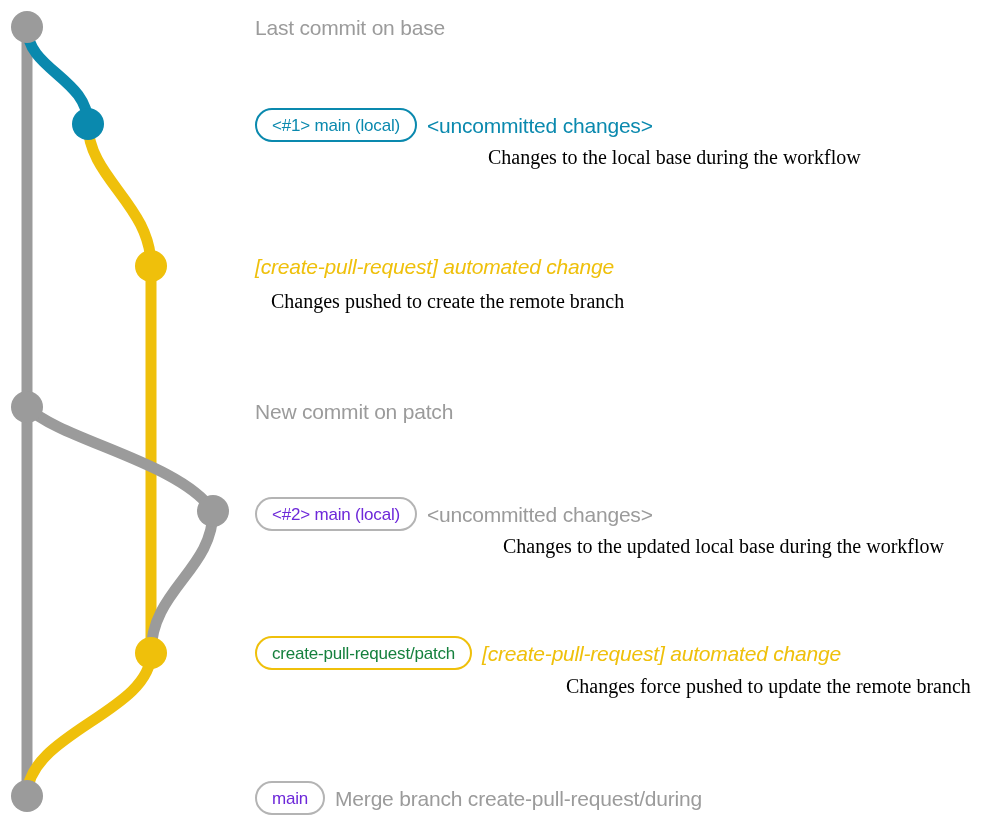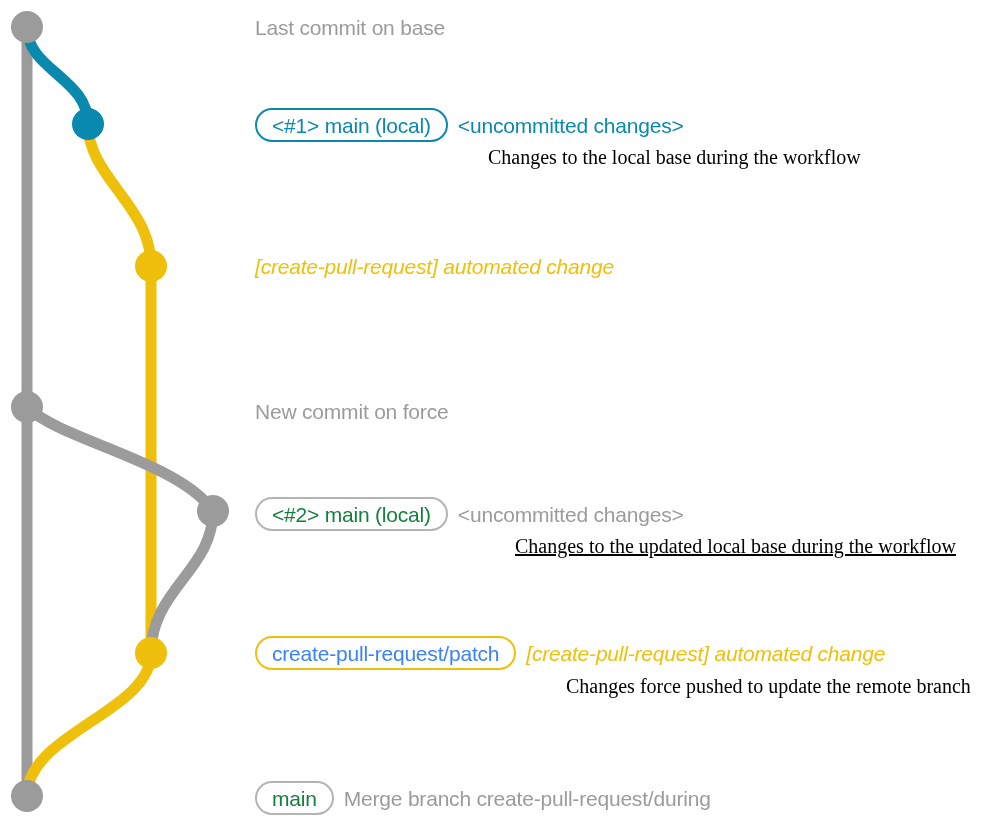--- a/index.html
+++ b/index.html
@@ -52,29 +52,29 @@
   .badge {
     display: inline-flex;
     align-items: center;
     justify-content: center;
     height: 34px;
     box-sizing: border-box;
     padding: 0 15px;
     border-radius: 18px;
     border: 2px solid #22c55e;
     color: #9b9b9b;
-    font-size: 21px;
+    font-size: 17px;
     line-height: 1;
     letter-spacing: -0.2px;
     white-space: nowrap;
     background: transparent;
   }
   .badge.blue   { border-color: #0a89ae; color: #0a89ae; }
-  .badge.yellow { border-color: #efc00b; color: #3b82f6; text-align: center; }
-  .badge.gray   { border-color: #b4b4b4; color: #15803d; }
+  .badge.yellow { border-color: #efc00b; color: #15803d; text-align: center; }
+  .badge.gray   { border-color: #b4b4b4; color: #6d28d9; }
 
   .headline {
     font-size: 21px;
     line-height: 1;
     letter-spacing: -0.2px;
     white-space: nowrap;
   }
   .headline.blue   { color: #0a89ae; }
   .headline.yellow { color: #efc00b; font-style: italic; }
   .headline.gray   { color: #9b9b9b; }
@@ -92,21 +92,21 @@
   #row-last-commit   { top: 7px;   left: 255px; }
   #row-commit-1      { top: 105px; left: 255px; }
   #row-commit-2      { top: 246px; left: 255px; }
   #row-new-commit    { top: 391px; left: 255px; }
   #row-commit-3      { top: 494px; left: 255px; }
   #row-commit-4      { top: 633px; left: 255px; }
   #row-merge         { top: 778px; left: 255px; }
 
   #sub-1 { top: 147px; left: 488px; }
   #sub-2 { top: 291px; left: 271px; }
-  #sub-3 { top: 536px; left: 515px; text-decoration: underline; }
+  #sub-3 { top: 536px; left: 503px; }
   #sub-4 { top: 676px; left: 566px; text-align: right; }
 </style>
 </head>
 <body>
 
 <svg id="graph-canvas" viewBox="0 0 981 827" width="981" height="827" xmlns="http://www.w3.org/2000/svg">
 
   <path d="M 27 27 L 27 796" fill="none" stroke="#9b9b9b" stroke-width="11" stroke-linecap="round"></path>
 
   <path d="M 27 27 C 27 70, 88 78, 88 124" fill="none" stroke="#0a89ae" stroke-width="11" stroke-linecap="round"></path>
@@ -144,24 +144,25 @@
       <span class="headline blue">&lt;uncommitted changes&gt;</span>
     </div>
   </div>
   <div class="subtext" id="sub-1">Changes to the local base during the workflow</div>
 
   <div class="row" id="row-commit-2">
     <div class="row-main">
       <span class="headline yellow">[create-pull-request] automated change</span>
     </div>
   </div>
+  <div class="subtext" id="sub-2">Changes pushed to create the remote branch</div>
 
   <div class="row" id="row-new-commit">
     <div class="row-main">
-      <span class="headline gray">New commit on force</span>
+      <span class="headline gray">New commit on patch</span>
     </div>
   </div>
 
   <div class="row" id="row-commit-3">
     <div class="row-main">
       <span class="badge gray">&lt;#2&gt; main (local)</span>
       <span class="headline gray">&lt;uncommitted changes&gt;</span>
     </div>
   </div>
   <div class="subtext" id="sub-3">Changes to the updated local base during the workflow</div>

